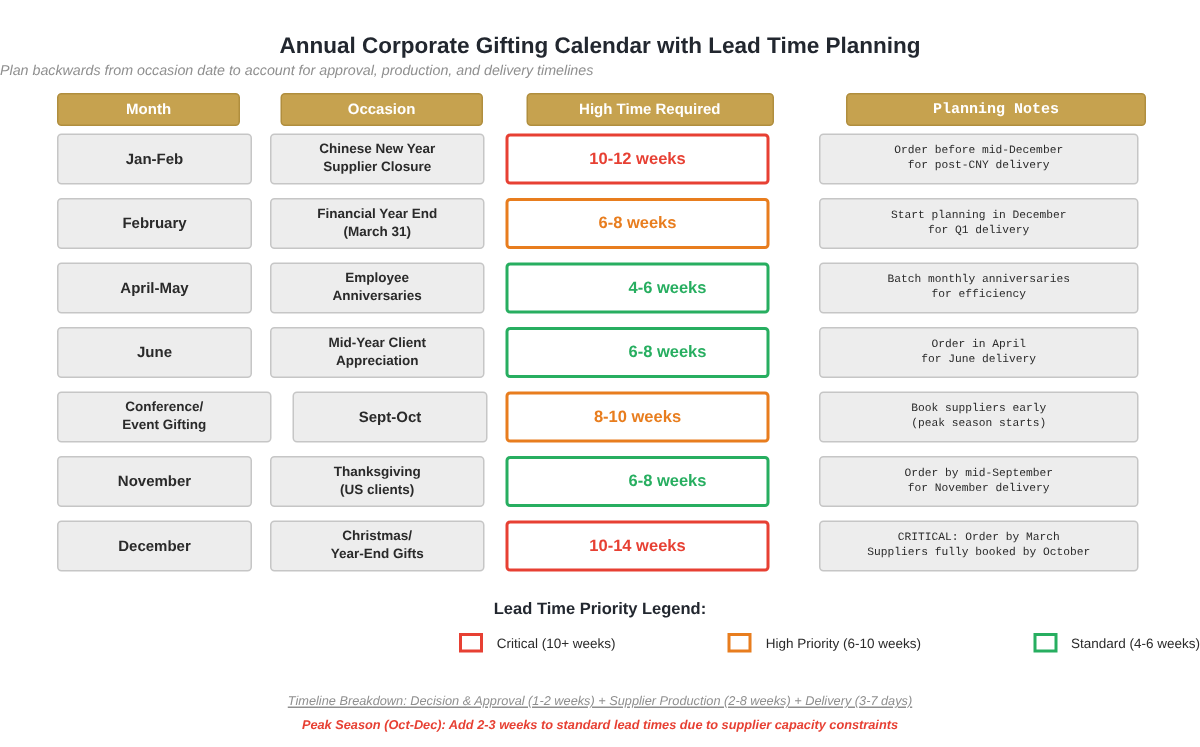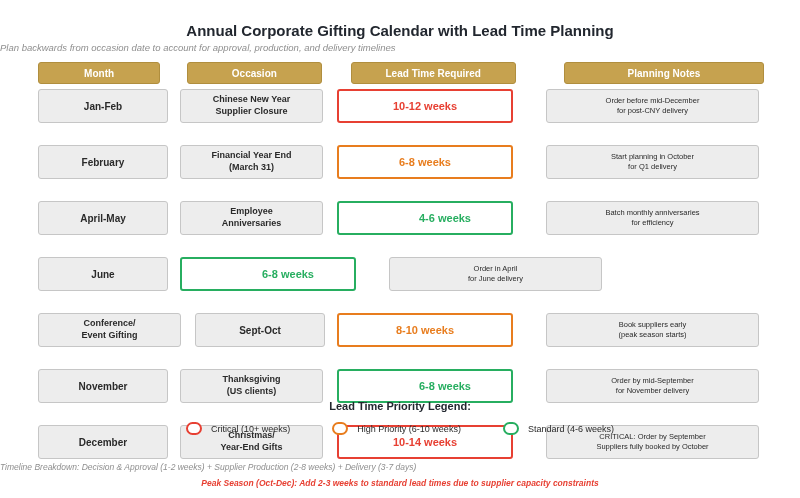--- a/index.html
+++ b/index.html
@@ -1,46 +1,46 @@
 <!DOCTYPE html>
 <html><head>
 <meta charset="utf-8">
 <style>
-  * { margin: 0; padding: 0; box-sizing: border-box; border-radius: 14px; }
+  * { margin: 0; padding: 0; box-sizing: border-box; }
   html, body { background: #ffffff; }
   body {
     width: 800px; height: 498px;
     font-family: "Liberation Sans", sans-serif;
     position: relative;
     overflow: hidden;
     color: #222;
   }
   .page { position: absolute; inset: 0; background: #fff; }
 
   .title {
     position: absolute; top: 22px; left: 0; width: 100%;
     text-align: center; font-size: 15px; font-weight: bold; color: #22272f;
   }
   .subtitle {
     position: absolute; top: 42px; left: 0; width: 100%;
     text-align: left; font-size: 9.5px; font-style: italic; color: #8f8f8f;
   }
 
   .table { position: absolute; top: 62px; left: 38px; width: 726px; }
-  .trow { display: flex; margin-bottom: 22px; height: 34px; }
+  .trow { display: flex; margin-bottom: 9px; height: 34px; }
   .trow.head { height: 22px; margin-bottom: 5px; gap: 15px; }
 
   .cell {
     display: flex; align-items: center; justify-content: center;
     text-align: center; border-radius: 3px;
   }
   .c-month   { width: 130px; margin-right: 12px; }
   .c-occ     { width: 143px; margin-right: 14px; }
   .c-lead    { width: 176px; margin-right: 33px; }
-  .c-notes   { width: 213px; }
+  .c-notes   { width: 213px; font-family: Liberation Mono, monospace; }
 
   .hcell {
     background: #c6a24f; border: 1px solid #b austere08e3e;
     border: 1px solid #b08e3e;
     color: #ffffff; font-weight: bold; font-size: 10px;
   }
   .gcell {
     background: #ededed; border: 1px solid #c6c6c6; color: #2a2a2a;
   }
   .month-cell { font-weight: bold; font-size: 10px; }
@@ -50,83 +50,85 @@
   .lead-cell {
     background: #ffffff; font-weight: bold; font-size: 11px;
     border: 2px solid #999; border-radius: 3px;
   }
   .lead-cell.critical { border-color: #e74033; color: #e74033; }
   .lead-cell.high     { border-color: #e87d1e; color: #e87d1e; }
   .lead-cell.standard { border-color: #27ae60; color: #27ae60; padding-left: 40px; }
 
   .legend { position: absolute; top: 400px; left: 0; width: 100%; text-align: center; }
   .legend-title { font-size: 11px; font-weight: bold; color: #22272f; margin-bottom: 10px; }
-  .legend-items { display: flex; justify-content: center; gap: 42px; }
+  .legend-items { display: flex; justify-content: flex-end; gap: 75px; }
   .legend-item { display: flex; align-items: center; gap: 9px; }
   .swatch { width: 16px; height: 13px; background: #fff; border: 2px solid #999; display: inline-block; }
   .swatch.critical { border-color: #e74033; }
   .swatch.high     { border-color: #e87d1e; }
   .swatch.standard { border-color: #27ae60; }
   .legend-label { font-size: 9px; color: #2a2a2a; }
 
   .footer-timeline {
     position: absolute; top: 462px; left: 0; width: 100%;
-    font-size: 8.5px; font-style: italic; color: #8f8f8f;
+    text-align: center; font-size: 8.5px; font-style: italic; color: #8f8f8f; text-decoration: underline;
   }
   .footer-peak {
     position: absolute; top: 478px; left: 0; width: 100%;
     text-align: center; font-size: 8.5px; font-style: italic; font-weight: 600; color: #e74033;
   }
 </style>
 </head>
 <body>
 
 <div class="page">
 
   <div class="title">Annual Corporate Gifting Calendar with Lead Time Planning</div>
   <div class="subtitle">Plan backwards from occasion date to account for approval, production, and delivery timelines</div>
 
   <div class="table">
 
     <div class="trow head">
       <div class="cell hcell c-month">Month</div>
       <div class="cell hcell c-occ">Occasion</div>
-      <div class="cell hcell c-lead">Lead Time Required</div>
+      <div class="cell hcell c-lead">High Time Required</div>
       <div class="cell hcell c-notes">Planning Notes</div>
     </div>
 
     <div class="trow">
       <div class="cell gcell month-cell c-month">Jan-Feb</div>
       <div class="cell gcell occ-cell c-occ">Chinese New Year
 Supplier Closure</div>
       <div class="cell lead-cell critical c-lead">10-12 weeks</div>
       <div class="cell gcell notes-cell c-notes">Order before mid-December
 for post-CNY delivery</div>
     </div>
 
     <div class="trow">
       <div class="cell gcell month-cell c-month">February</div>
       <div class="cell gcell occ-cell c-occ">Financial Year End
 (March 31)</div>
       <div class="cell lead-cell high c-lead">6-8 weeks</div>
-      <div class="cell gcell notes-cell c-notes">Start planning in October
+      <div class="cell gcell notes-cell c-notes">Start planning in December
 for Q1 delivery</div>
     </div>
 
     <div class="trow">
       <div class="cell gcell month-cell c-month">April-May</div>
       <div class="cell gcell occ-cell c-occ">Employee
 Anniversaries</div>
       <div class="cell lead-cell standard c-lead">4-6 weeks</div>
       <div class="cell gcell notes-cell c-notes">Batch monthly anniversaries
 for efficiency</div>
     </div>
 
     <div class="trow">
       <div class="cell gcell month-cell c-month">June</div>
+      <div class="cell gcell occ-cell c-occ">Mid-Year Client
+Appreciation</div>
       <div class="cell lead-cell standard c-lead">6-8 weeks</div>
       <div class="cell gcell notes-cell c-notes">Order in April
 for June delivery</div>
     </div>
 
     <div class="trow">
       <div class="cell gcell occ-cell c-occ">Conference/
 Event Gifting</div>
       <div class="cell gcell month-cell c-month">Sept-Oct</div>
       <div class="cell lead-cell high c-lead">8-10 weeks</div>
@@ -141,21 +143,21 @@
       <div class="cell lead-cell standard c-lead">6-8 weeks</div>
       <div class="cell gcell notes-cell c-notes">Order by mid-September
 for November delivery</div>
     </div>
 
     <div class="trow">
       <div class="cell gcell month-cell c-month">December</div>
       <div class="cell gcell occ-cell c-occ">Christmas/
 Year-End Gifts</div>
       <div class="cell lead-cell critical c-lead">10-14 weeks</div>
-      <div class="cell gcell notes-cell c-notes">CRITICAL: Order by September
+      <div class="cell gcell notes-cell c-notes">CRITICAL: Order by March
 Suppliers fully booked by October</div>
     </div>
 
   </div>
 
   <div class="legend">
     <div class="legend-title">Lead Time Priority Legend:</div>
     <div class="legend-items">
       <div class="legend-item">
         <span class="swatch critical"></span>

